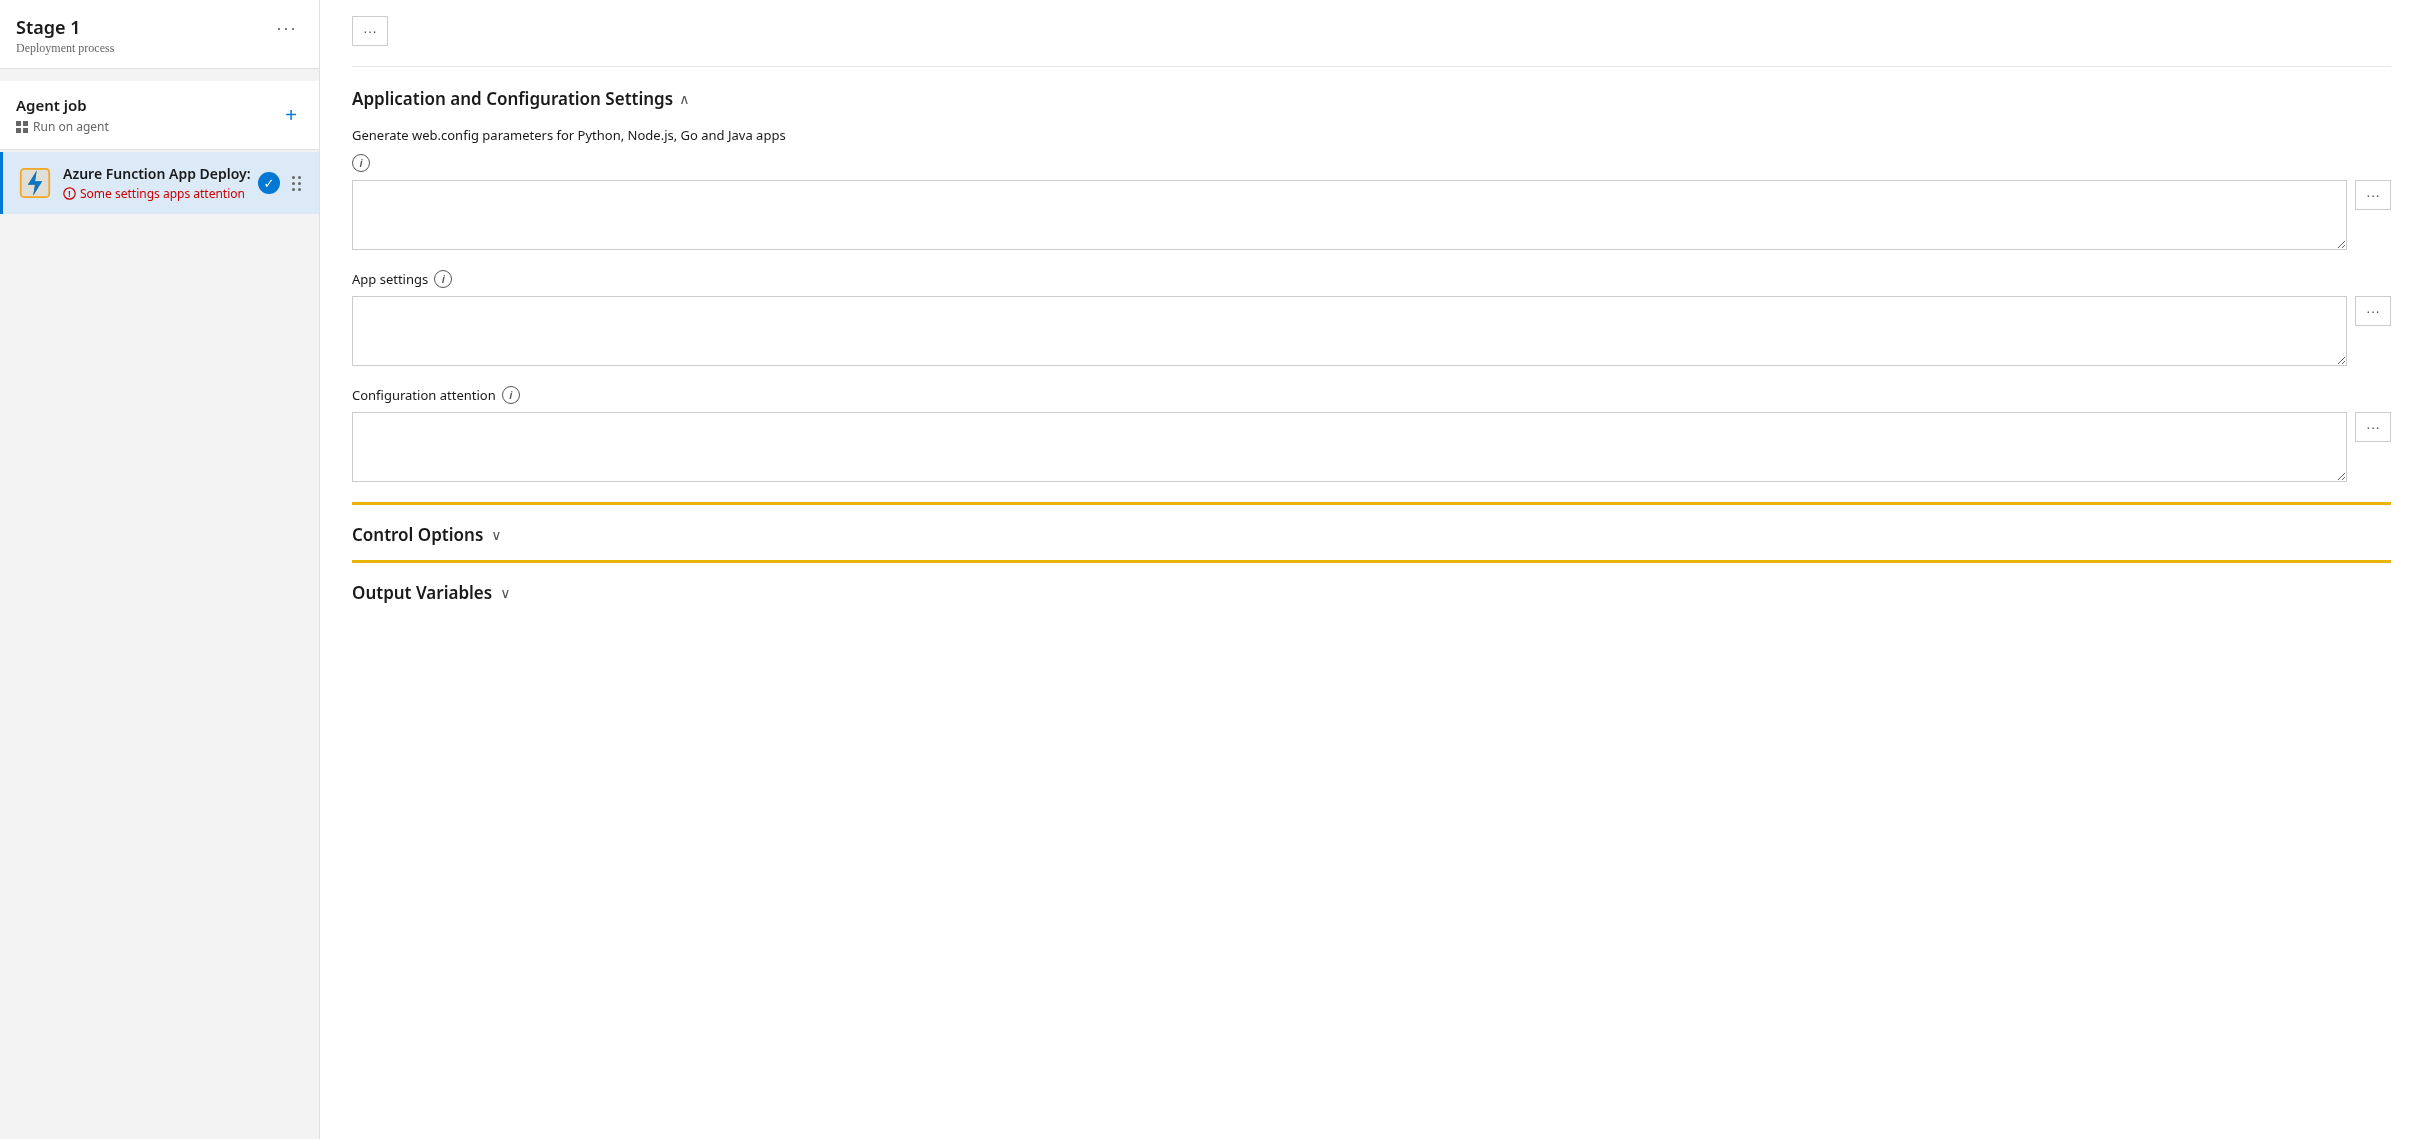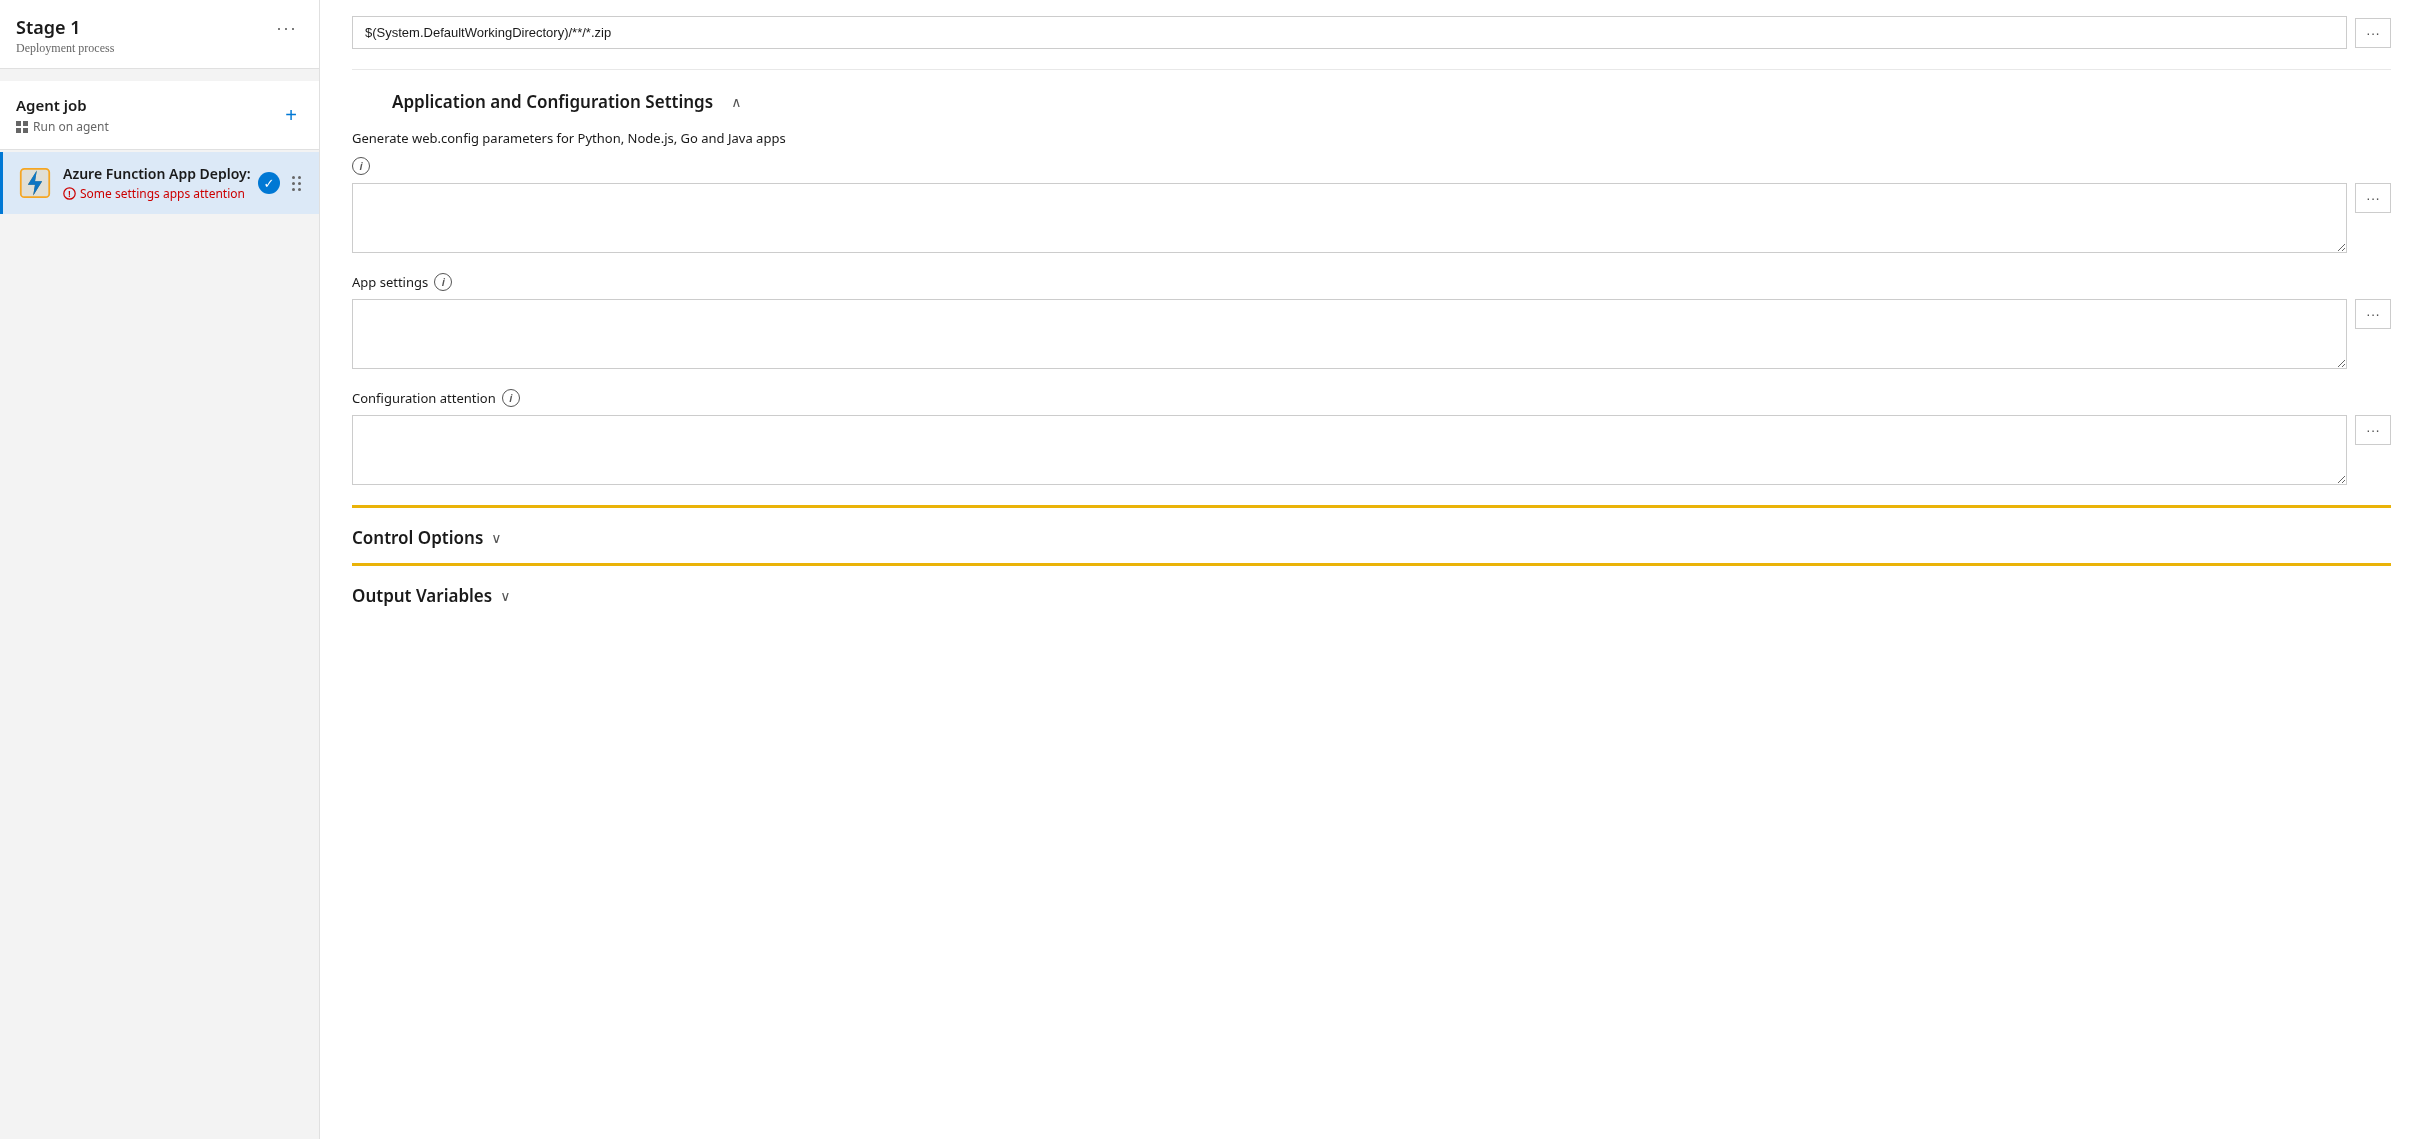--- a/index.html
+++ b/index.html
@@ -225,23 +225,22 @@
       font-size: 14px;
       color: #555;
       display: flex;
       align-items: center;
       justify-content: center;
     }
 
     .section-header {
       display: flex;
       align-items: center;
-      gap: 18px;
+      gap: 6px;
       padding: 20px 0 16px 0;
-      margin-left: 40px;
     }
 
     .section-title {
       font-size: 17px;
       font-weight: 600;
       color: #1a1a1a;
     }
 
     .chevron {
       font-size: 14px;
@@ -386,21 +385,20 @@
           <div class="drag-dot"></div>
         </div>
       </div>
     </div>
   </div>
 </div>
 
 <div class="right-panel">
 
   <div class="path-input-row">
-    <input class="path-input" type="text" value="$(System.DefaultWorkingDirectory)/**/*.zip" style="">
     <button class="ellipsis-btn">···</button>
   </div>
 
   <div class="section-header">
     <span class="section-title">Application and Configuration Settings</span>
     <span class="chevron">∧</span>
   </div>
 
   <div class="field-group">
     <div class="field-label">

